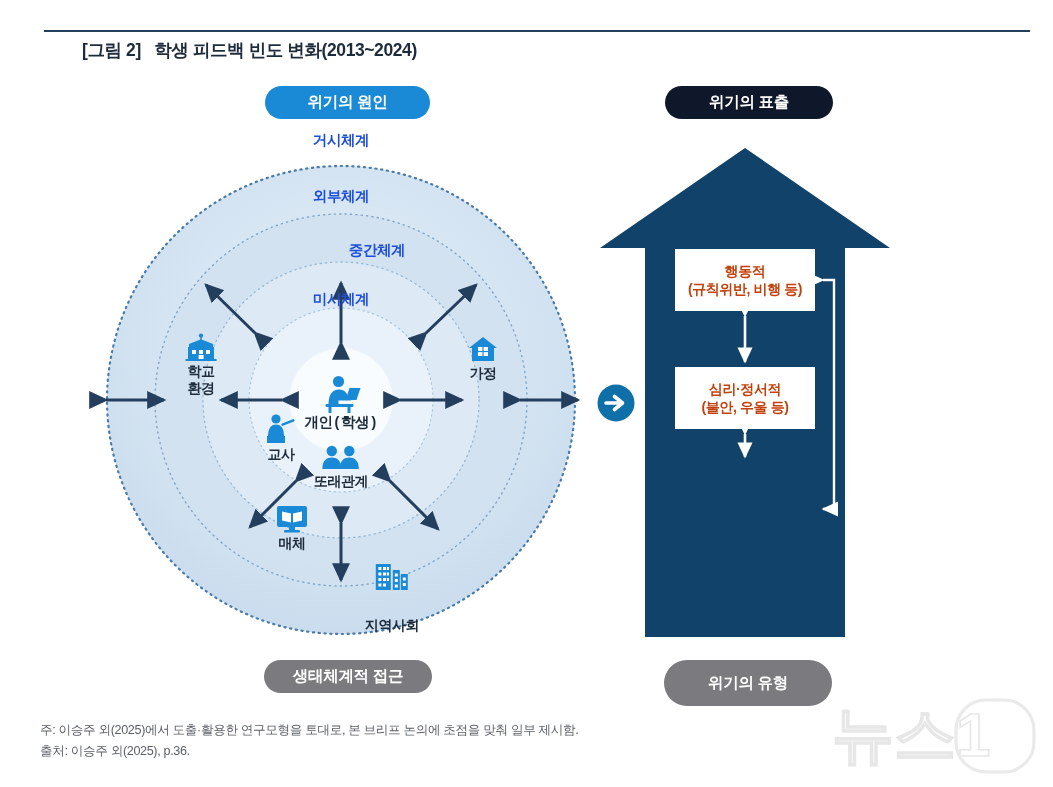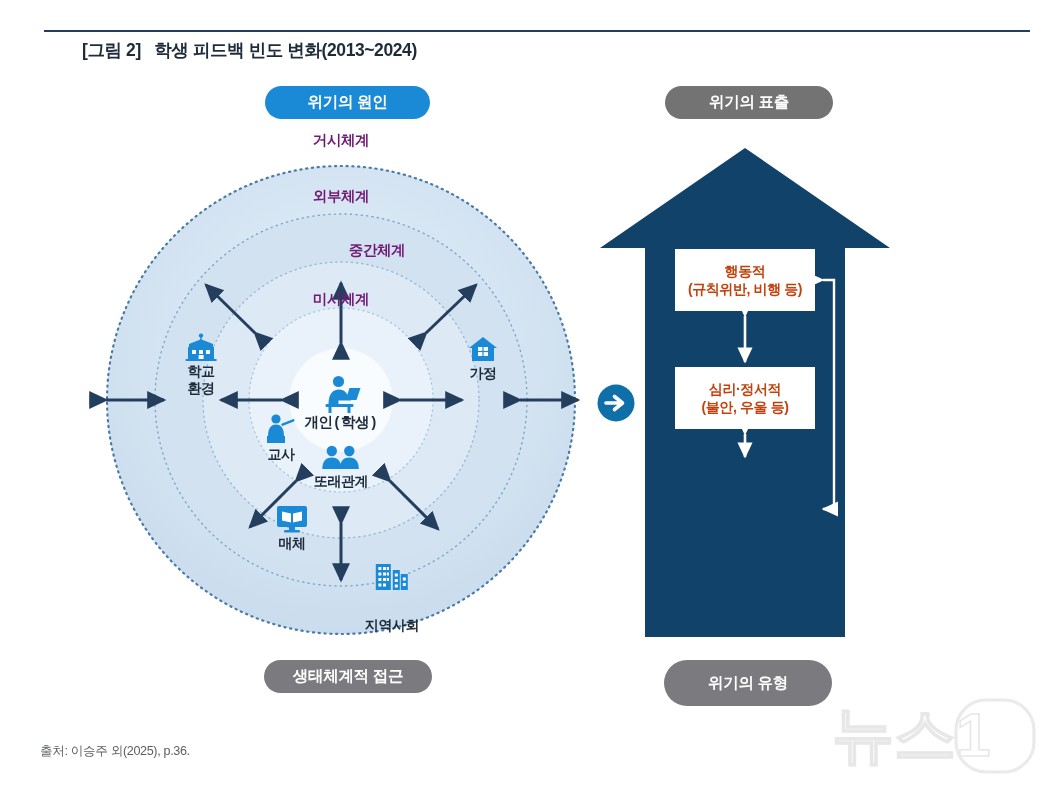--- a/index.html
+++ b/index.html
@@ -47,39 +47,39 @@
     align-items: center;
     justify-content: center;
     border-radius: 999px;
     color: #ffffff;
     font-size: 15.5px;
     font-weight: bold;
     letter-spacing: -0.3px;
     white-space: nowrap;
   }
   .pill-cause  { left: 265px; top: 86px;  width: 165px; height: 33px; background: #1b8ad6; }
-  .pill-expr   { left: 665px; top: 86px;  width: 168px; height: 33px; background: #737373; }
+  .pill-expr   { left: 665px; top: 86px;  width: 168px; height: 33px; background: #0f172a; }
   .pill-eco    { left: 264px; top: 660px; width: 168px; height: 33px; background: #7b7b7f; }
   .pill-type   { left: 664px; top: 660px; width: 168px; height: 46px; background: #7b7b7f; }
 
   
   #eco-panel {
     position: absolute;
     left: 60px;
     top: 125px;
     width: 560px;
     height: 520px;
   }
   #eco-svg { position: absolute; left: 0; top: 0; }
 
   .ring-label {
     position: absolute;
     font-size: 14.5px;
     font-weight: bold;
-    color: #701a75;
+    color: #1d4ed8;
     letter-spacing: -0.4px;
     white-space: nowrap;
     transform: translateX(-50%);
     text-align: center;
   }
   .rl-macro { left: 281px; top: 6px; }
   .rl-exo   { left: 281px; top: 62px; }
   .rl-meso  { left: 281px; top: 116px; margin-left: 36px; }
   .rl-micro { left: 281px; top: 165px; }
 
@@ -376,20 +376,21 @@
         <path d="M233 140 L244 140 L244 369 L233 369" marker-start="url(#wah)" marker-end="url(#wah)"></path>
       </g>
     </svg>
 
     <div class="cbox cbox-1">행동적
 (규칙위반, 비행 등)</div>
     <div class="cbox cbox-2">심리·정서적
 (불안, 우울 등)</div>
   </div>
 
+  <div class="note note-1">주: 이승주 외(2025)에서 도출·활용한 연구모형을 토대로, 본 브리프 논의에 초점을 맞춰 일부 제시함.</div>
   <div class="note note-2">출처: 이승주 외(2025), p.36.</div>
 
   <div id="watermark">
     <svg width="212" height="84" viewBox="0 0 212 84">
       <text x="4" y="62" font-family="'Liberation Sans', sans-serif" font-size="62" font-weight="bold" fill="#ffffff" stroke="#e6e6e6" stroke-width="1.6" opacity="0.95">뉴스1</text>
       <rect x="128" y="6" width="78" height="72" rx="30" fill="none" stroke="#eaeaea" stroke-width="3.2"></rect>
     </svg>
   </div>
 
 </div>

